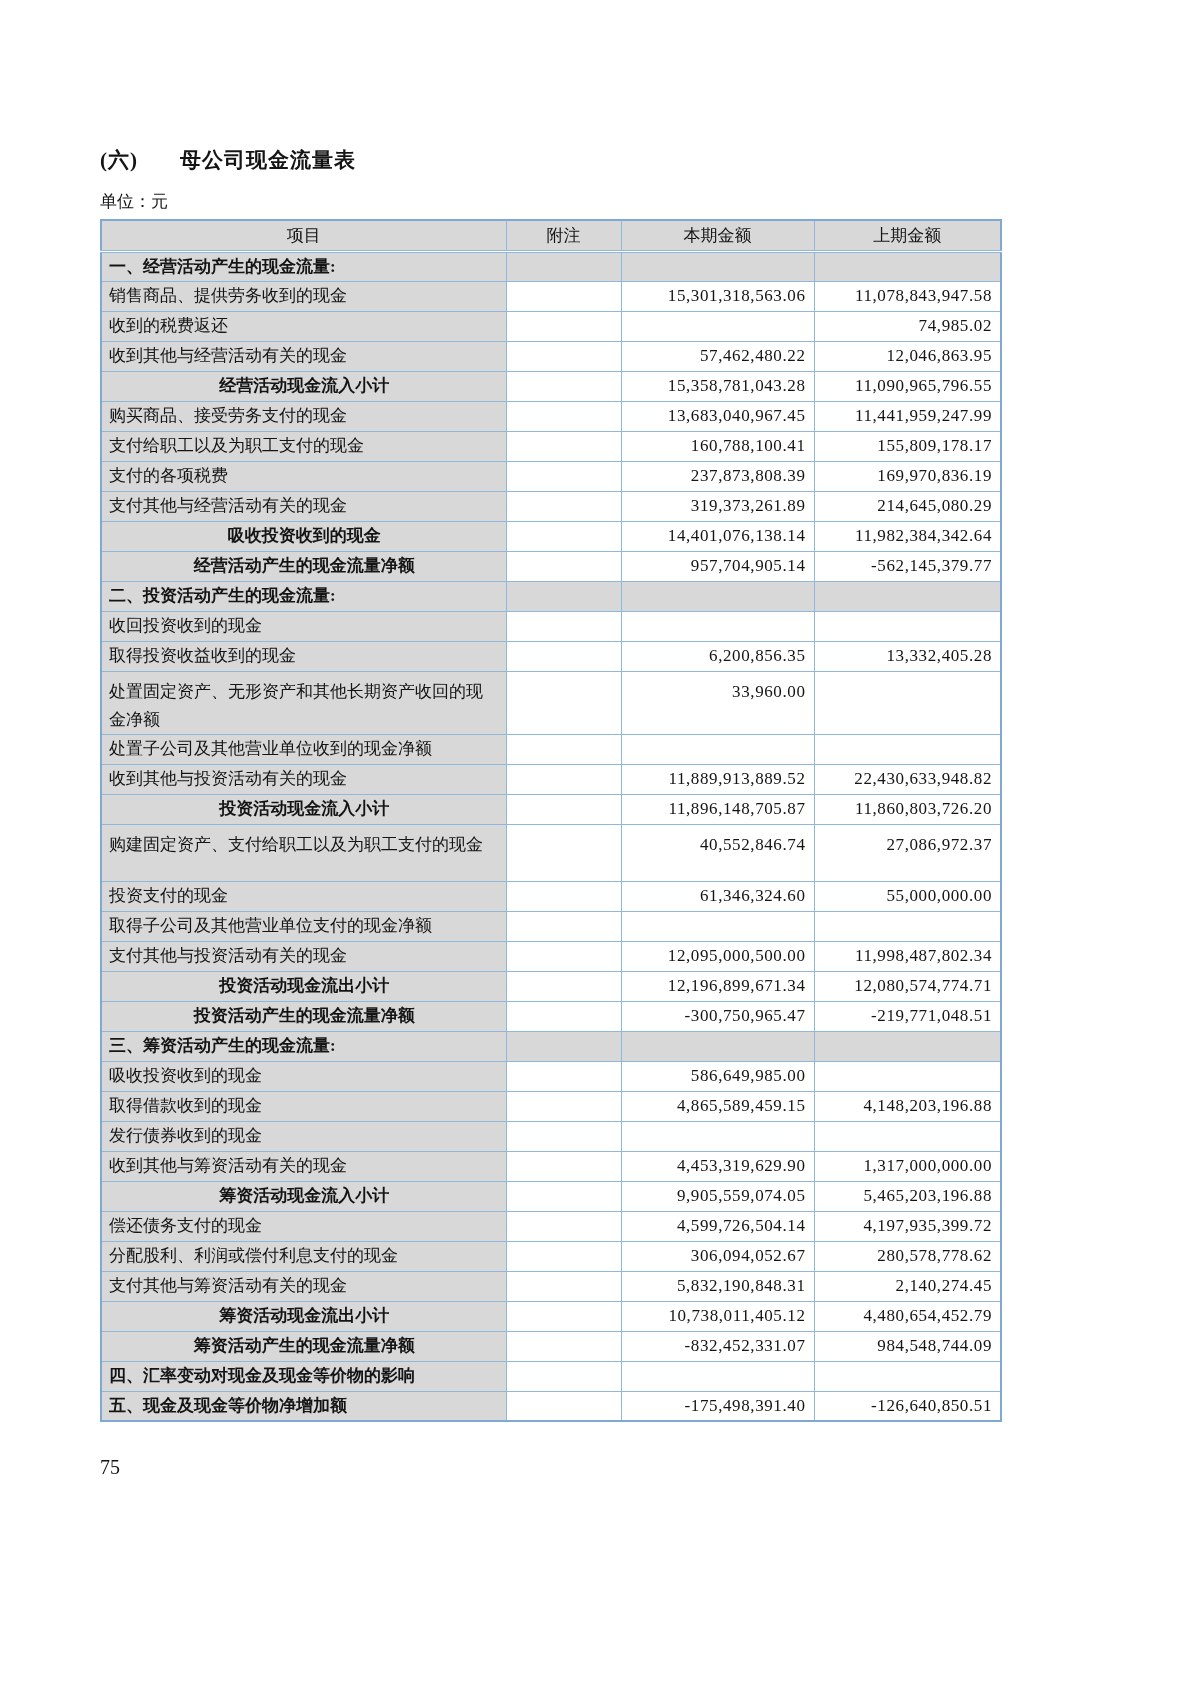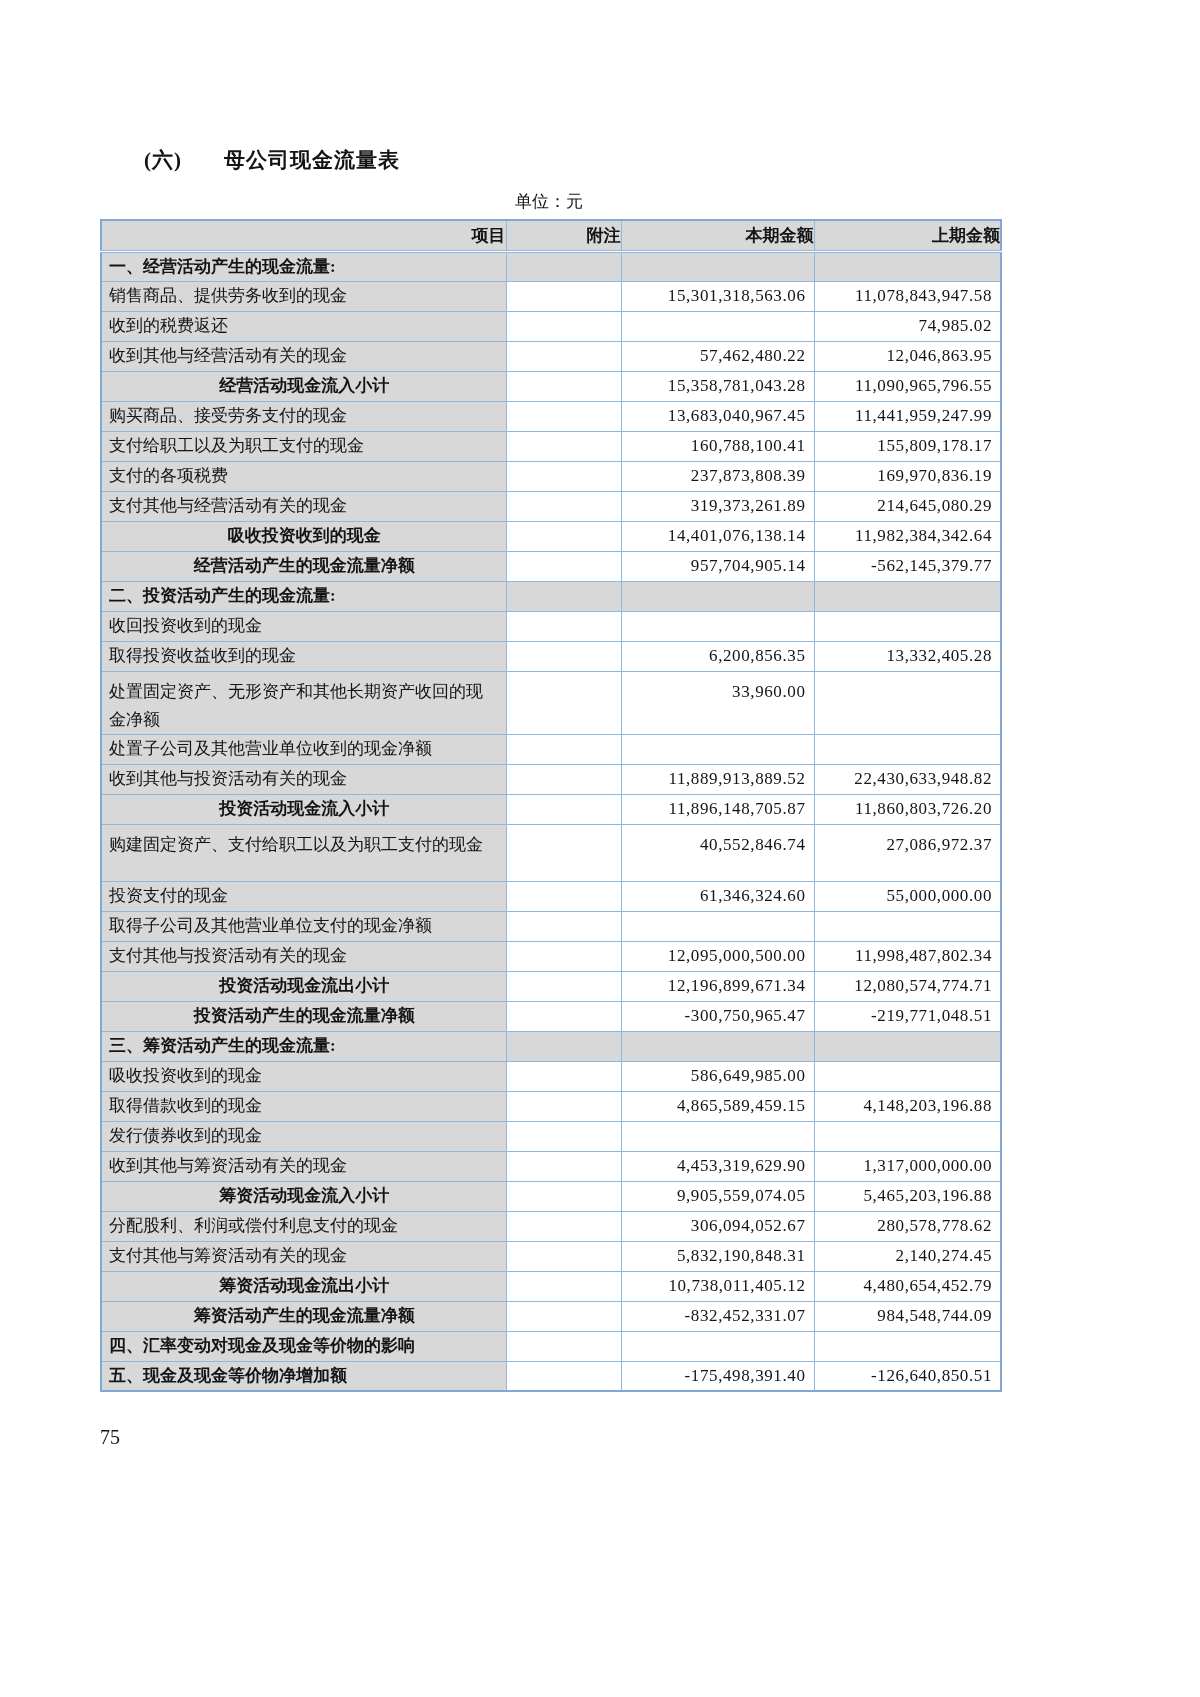--- a/index.html
+++ b/index.html
@@ -8,39 +8,39 @@
     --shade:#d8d8d8;
     --ink:#141414;
   }
   html,body{margin:0;padding:0;background:#ffffff;}
   .page{
     width:1200px;height:1697px;background:#ffffff;position:relative;
     font-family:"Liberation Serif","DejaVu Serif",serif;color:var(--ink);
     overflow:hidden;
   }
   .content{position:absolute;left:100px;top:0;width:900px;}
-  .doc-title{margin-top:146px;font-size:21px;font-weight:bold;letter-spacing:1px;margin-left:44px;}
+  .doc-title{margin-top:146px;font-size:21px;font-weight:bold;letter-spacing:1px;}
   .doc-title .sec-no{display:inline-block;margin-right:42px;}
-  .unit-line{text-align:center;font-size:17px;margin:16px 2px 6px 0;}
+  .unit-line{text-align:left;font-size:17px;margin:16px 2px 6px 0;}
   table.tbl{
     border-collapse:collapse;width:900px;table-layout:fixed;
     border:2px solid var(--grid-strong);
   }
   .tbl col.c1{width:405px}
   .tbl col.c2{width:115px}
   .tbl col.c3{width:193px}
   .tbl col.c4{width:187px}
   .tbl th,.tbl td{
     border:1px solid var(--grid);
     font-size:17px;vertical-align:middle;
     padding:0;box-sizing:border-box;
     overflow:hidden;
   }
   .tbl thead th{
-    height:31px;background:var(--shade);font-weight:bold;text-align:right;
+    height:31px;background:var(--shade);font-weight:normal;text-align:center;
     border-bottom:3px double var(--grid);
   }
   .tbl tbody tr{height:30px;}
   .tbl tbody tr.tall{height:57px;}
   .tbl tbody tr.tall td{vertical-align:top;line-height:28px;padding-top:6px;}
   td.c-item{text-align:left;padding-left:7px;padding-right:6px;line-height:22px;}
   td.c-note{}
   td.c-num{text-align:right;padding-right:8px;letter-spacing:0.6px;white-space:nowrap;}
   tr.r-section td{background:var(--shade);}
   tr.r-section td.c-item{font-weight:bold;margin-top:8px;}
@@ -249,20 +249,26 @@
             <td class="c-num">4,453,319,629.90</td>
             <td class="c-num">1,317,000,000.00</td>
           </tr>
           <tr class="r-subtotal">
             <td class="c-item">筹资活动现金流入小计</td>
             <td class="c-note"></td>
             <td class="c-num">9,905,559,074.05</td>
             <td class="c-num">5,465,203,196.88</td>
           </tr>
           <tr class="r-item">
+            <td class="c-item">偿还债务支付的现金</td>
+            <td class="c-note"></td>
+            <td class="c-num">4,599,726,504.14</td>
+            <td class="c-num">4,197,935,399.72</td>
+          </tr>
+          <tr class="r-item">
             <td class="c-item">分配股利、利润或偿付利息支付的现金</td>
             <td class="c-note"></td>
             <td class="c-num">306,094,052.67</td>
             <td class="c-num">280,578,778.62</td>
           </tr>
           <tr class="r-item">
             <td class="c-item">支付其他与筹资活动有关的现金</td>
             <td class="c-note"></td>
             <td class="c-num">5,832,190,848.31</td>
             <td class="c-num">2,140,274.45</td>

